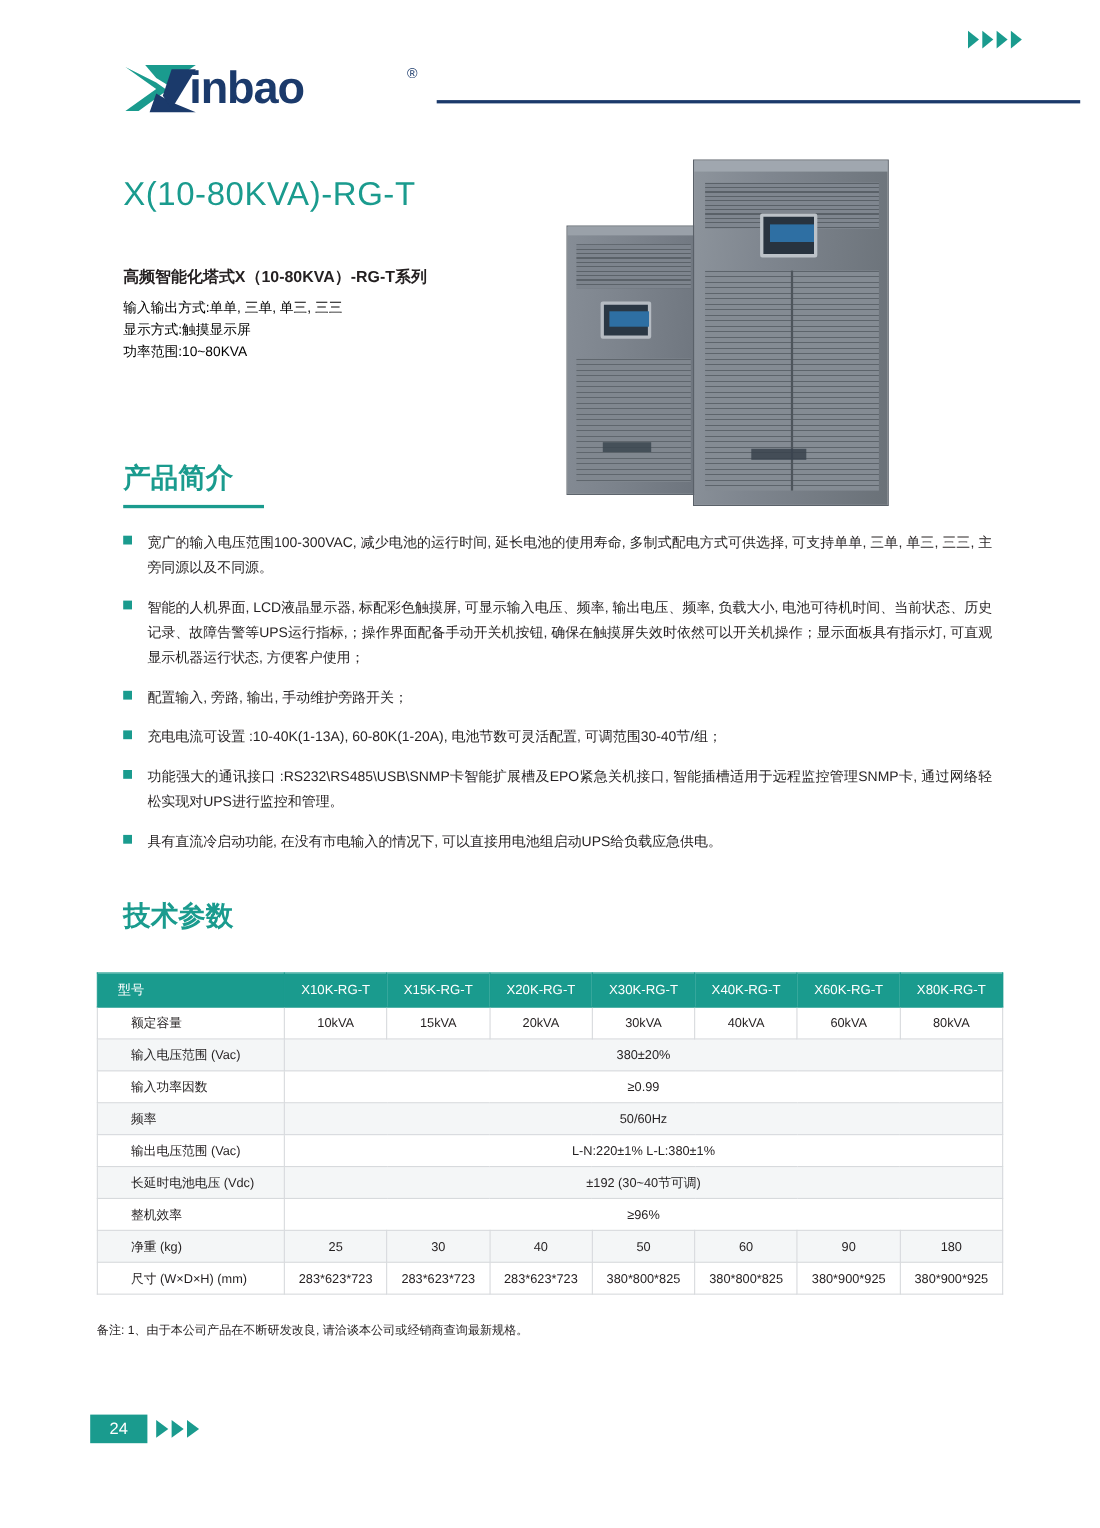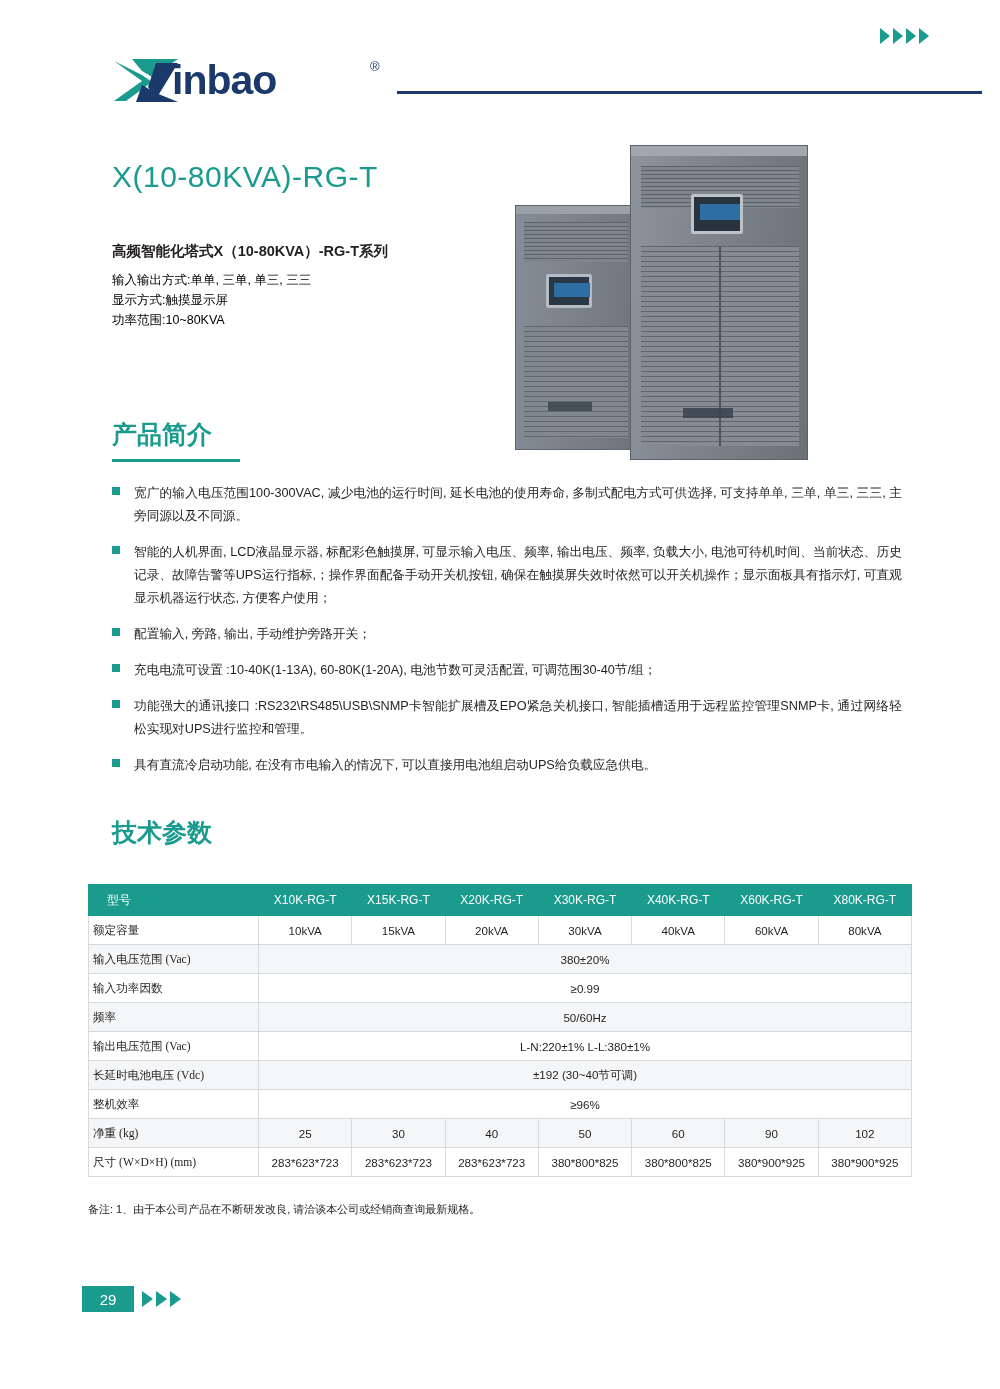--- a/index.html
+++ b/index.html
@@ -138,21 +138,21 @@
   th, td {
     border:1px solid #d7dadd; text-align:center; padding:0; height:29px;
     color:#231f20; font-weight:normal;
   }
   thead th {
     background:#1a9b8e; color:#ffffff; height:31px; font-weight:normal; font-size:12px;
     border:1px solid #1a9b8e;
     margin-top:48px;
   }
   thead th.first { text-align:left; padding-left:18px; }
-  td.rowhead { text-align:left; padding-left:4px; width:170px;font-family:Liberation Serif, serif; }
+  td.rowhead { text-align:left; padding-left:30px; width:170px; }
   tbody tr:nth-child(odd) td { background:#ffffff; }
   tbody tr:nth-child(even) td { background:#f4f6f7; }
   .note {
     position:absolute; left:88px; top:1202px; font-size:11px; color:#231f20;
   }
 
   
   .pg-box {
     position:absolute; left:82px; top:1286px; width:52px; height:26px;
     background:#1a9b8e; color:#ffffff; font-size:15px;
@@ -301,38 +301,38 @@
           <td colspan="7">≥96%</td>
         </tr>
         <tr>
           <td class="rowhead">净重 (kg)</td>
           <td>25</td>
           <td>30</td>
           <td>40</td>
           <td>50</td>
           <td>60</td>
           <td>90</td>
-          <td>102</td>
+          <td>180</td>
         </tr>
         <tr>
           <td class="rowhead">尺寸 (W×D×H) (mm)</td>
           <td>283*623*723</td>
           <td>283*623*723</td>
           <td>283*623*723</td>
           <td>380*800*825</td>
           <td>380*800*825</td>
           <td>380*900*925</td>
           <td>380*900*925</td>
         </tr>
       </tbody>
     </table>
   </div>
 
   <div class="note">备注: 1、由于本公司产品在不断研发改良, 请洽谈本公司或经销商查询最新规格。</div>
 
-  <div class="pg-box">29</div>
+  <div class="pg-box">24</div>
   <div class="footer-arrows">
     <span class="farr"></span>
     <span class="farr"></span>
     <span class="farr"></span>
   </div>
 
 </div>
 
 </body></html>

